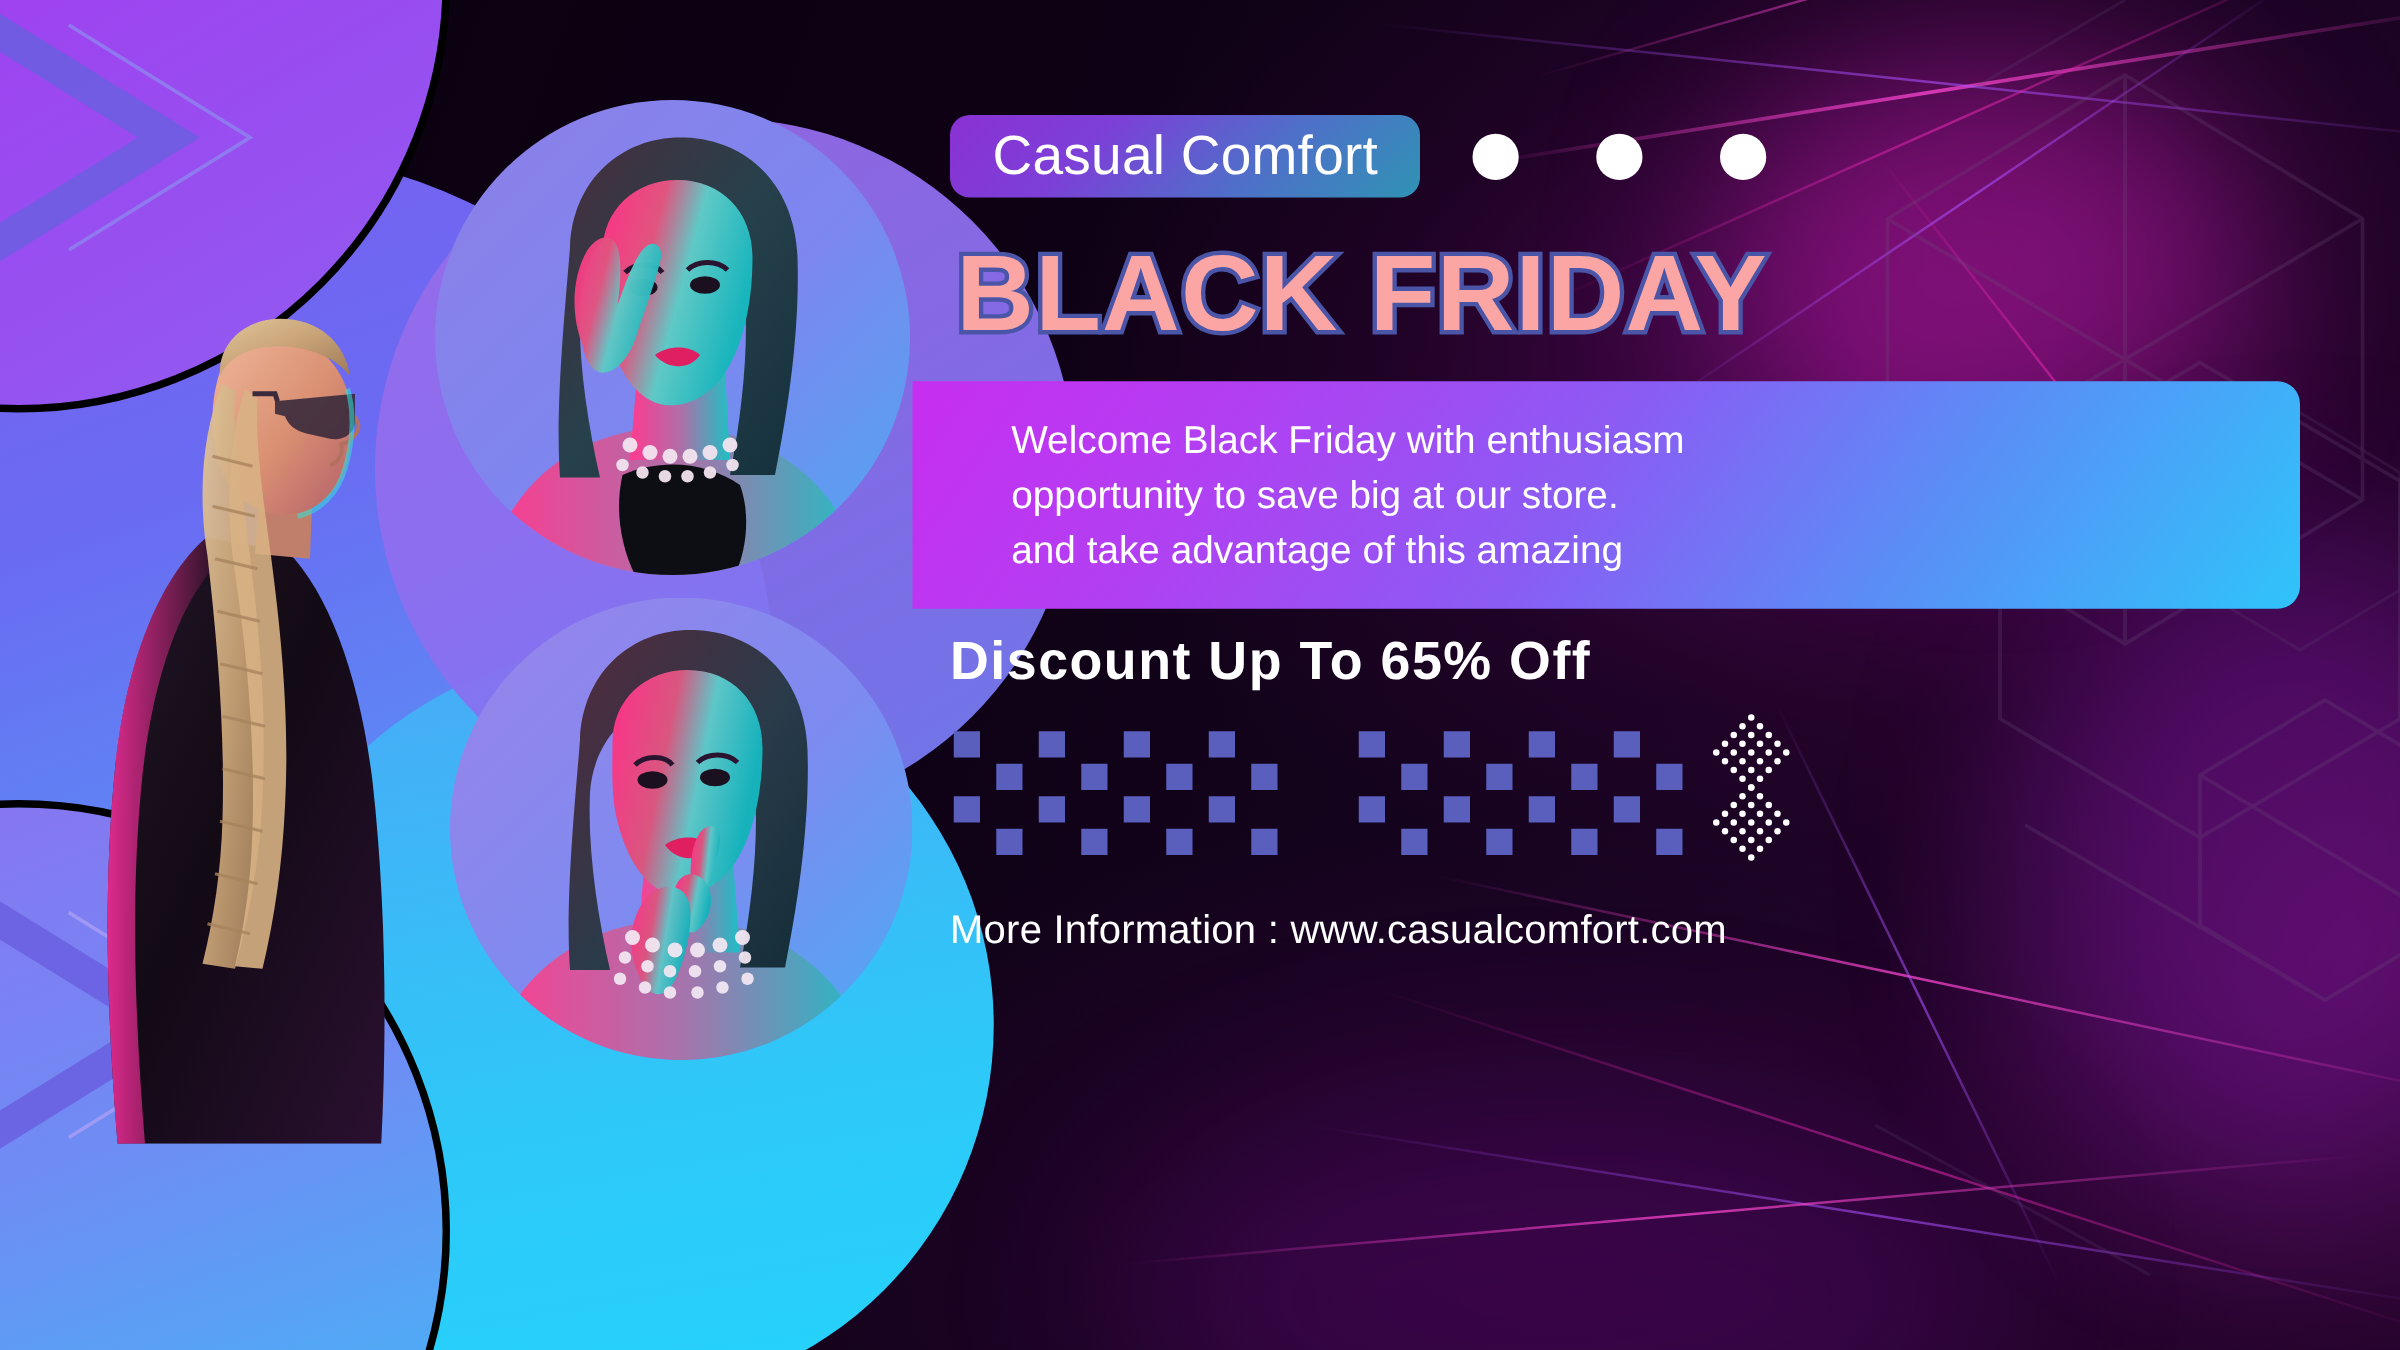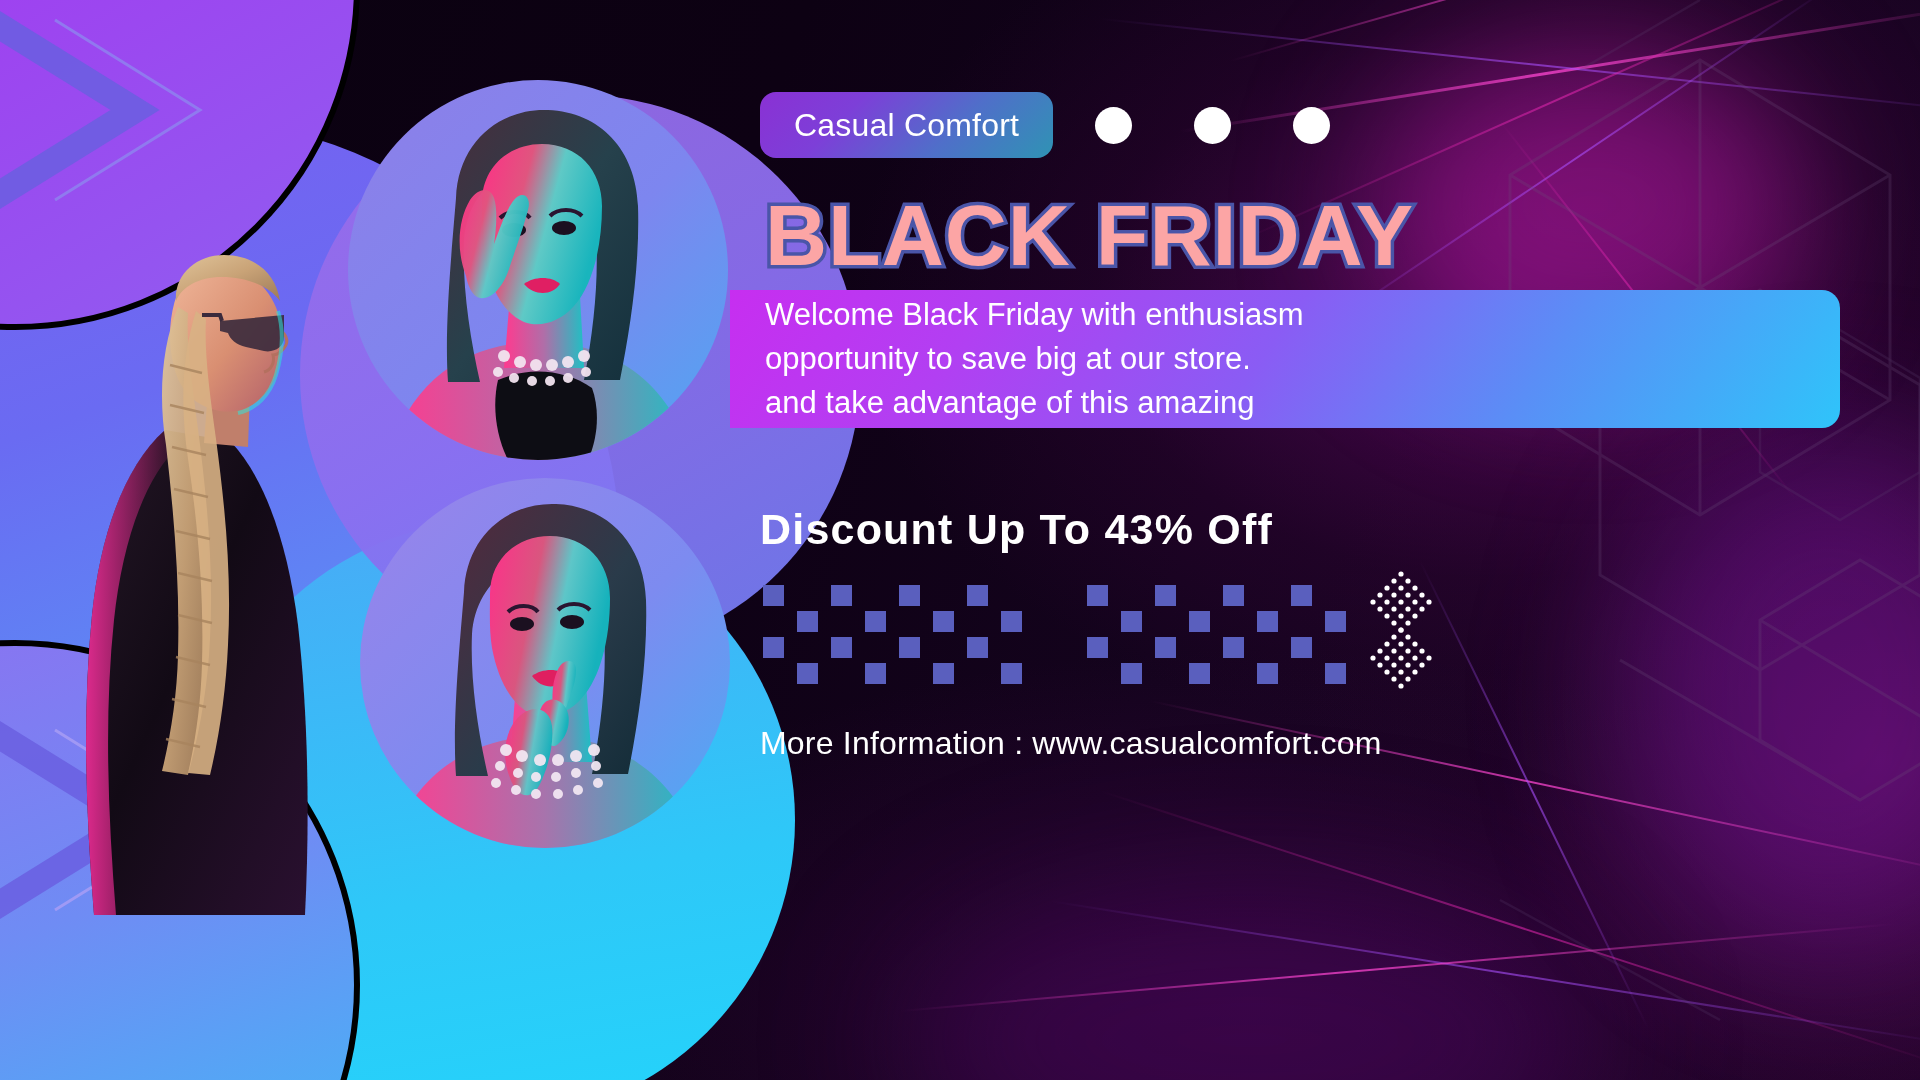--- a/index.html
+++ b/index.html
@@ -61,34 +61,34 @@
   .p-top { left:348px; top:80px; width:380px; height:380px; }
   .p-bot { left:360px; top:478px; width:370px; height:370px; }
 
   
   .content { position:absolute; left:755px; top:0; width:1165px; height:1080px; }
 
   .brandrow { position:absolute; left:5px; top:92px; display:flex; align-items:center; }
   .brand-pill { height:66px; padding:0 34px; border-radius:16px;
     display:flex; align-items:center; justify-content:center;
     background:linear-gradient(135deg,#8a31d4 0%,#7d3fd8 30%,#4f6fc9 65%,#2f93b4 100%);
-    color:#fff; font-size:32px; letter-spacing:.2px; white-space:nowrap; }
+    color:#fff; font-size:44px; letter-spacing:.2px; white-space:nowrap; }
   .dots { display:flex; align-items:center; gap:62px; margin-left:42px; }
   .dot { width:37px; height:37px; border-radius:50%; background:#fff; }
 
   .headline { position:absolute; left:10px; top:186px; width:1160px;
     font-size:86px; font-weight:bold; letter-spacing:1px; color:#fca5a5;
     -webkit-text-stroke:7px #4a55a8; paint-order:stroke fill;
     text-shadow:0 0 0 #4a55a8; font-family:"Liberation Sans", sans-serif;
     white-space:nowrap; }
 
-  .paragraph-box { position:absolute; left:-25px; top:290px; width:1110px; height:138px;
+  .paragraph-box { position:absolute; left:-25px; top:305px; width:1110px; height:182px;
     border-top-right-radius:18px; border-bottom-right-radius:18px;
     background:linear-gradient(125deg,#c72ef0 0%,#b23ff2 22%,#8a5cf4 48%,#5a8ef6 72%,#2fc4fa 100%);
-    display:flex; align-items:center; }
+    display:flex; align-items:center;padding-left:44px; }
   .paragraph-text { margin-left:35px; color:#ffffff; font-size:31px; line-height:1.42;
     width:640px; }
 
   .discount { position:absolute; left:5px; top:505px; width:1160px;
     font-size:43px; font-weight:bold; color:#ffffff; letter-spacing:1.2px;
     white-space:nowrap; }
 
   .checkerwrap { position:absolute; left:8px; top:585px; display:flex; gap:52px; }
   .checker { display:grid; grid-template-columns:repeat(var(--cols),34px);
              grid-auto-rows:26px; gap:0; }
@@ -375,21 +375,21 @@
     <div class="headline">BLACK FRIDAY</div>
 
     <div class="paragraph-box">
       <div class="paragraph-text">
         <div>Welcome Black Friday with enthusiasm</div>
         <div>opportunity to save big at our store.</div>
         <div>and take advantage of this amazing</div>
       </div>
     </div>
 
-    <div class="discount">Discount Up To 43% Off</div>
+    <div class="discount">Discount Up To 65% Off</div>
 
     <div class="checkerwrap">
       <div class="checker" id="checker-a" style="--cols:8;">
           <span class="ck on"></span>
           <span class="ck"></span>
           <span class="ck on"></span>
           <span class="ck"></span>
           <span class="ck on"></span>
           <span class="ck"></span>
           <span class="ck on"></span>

